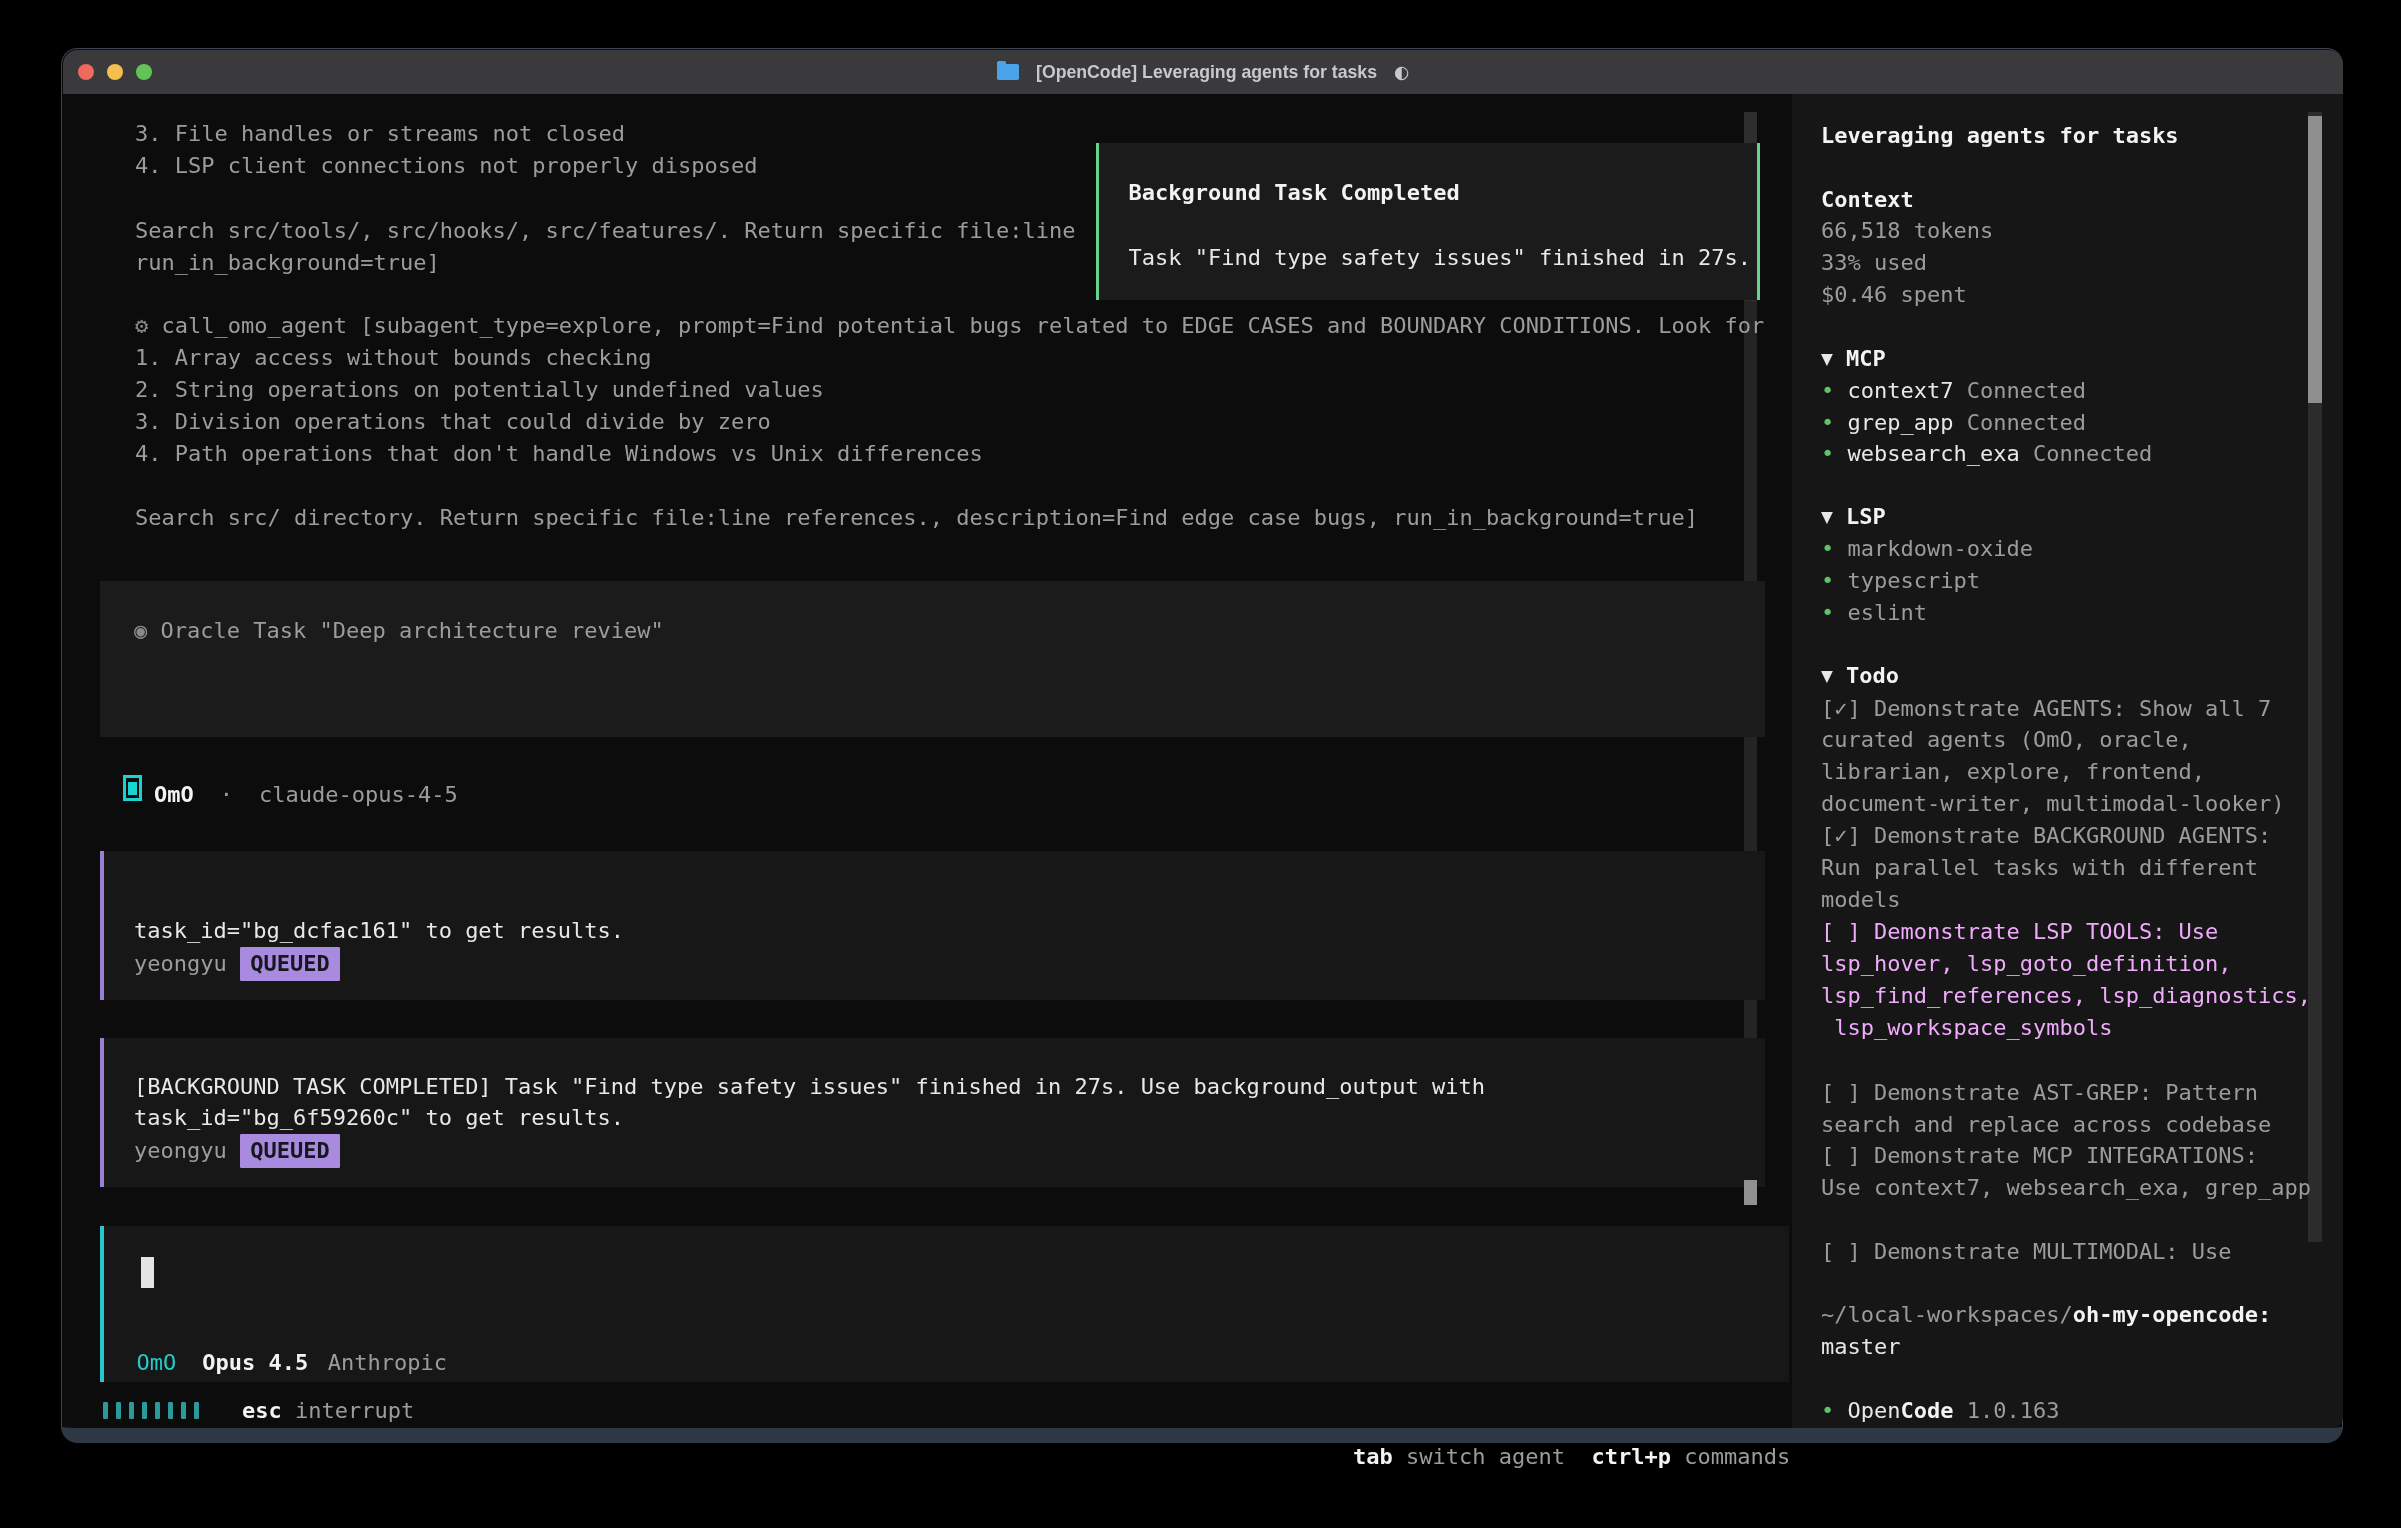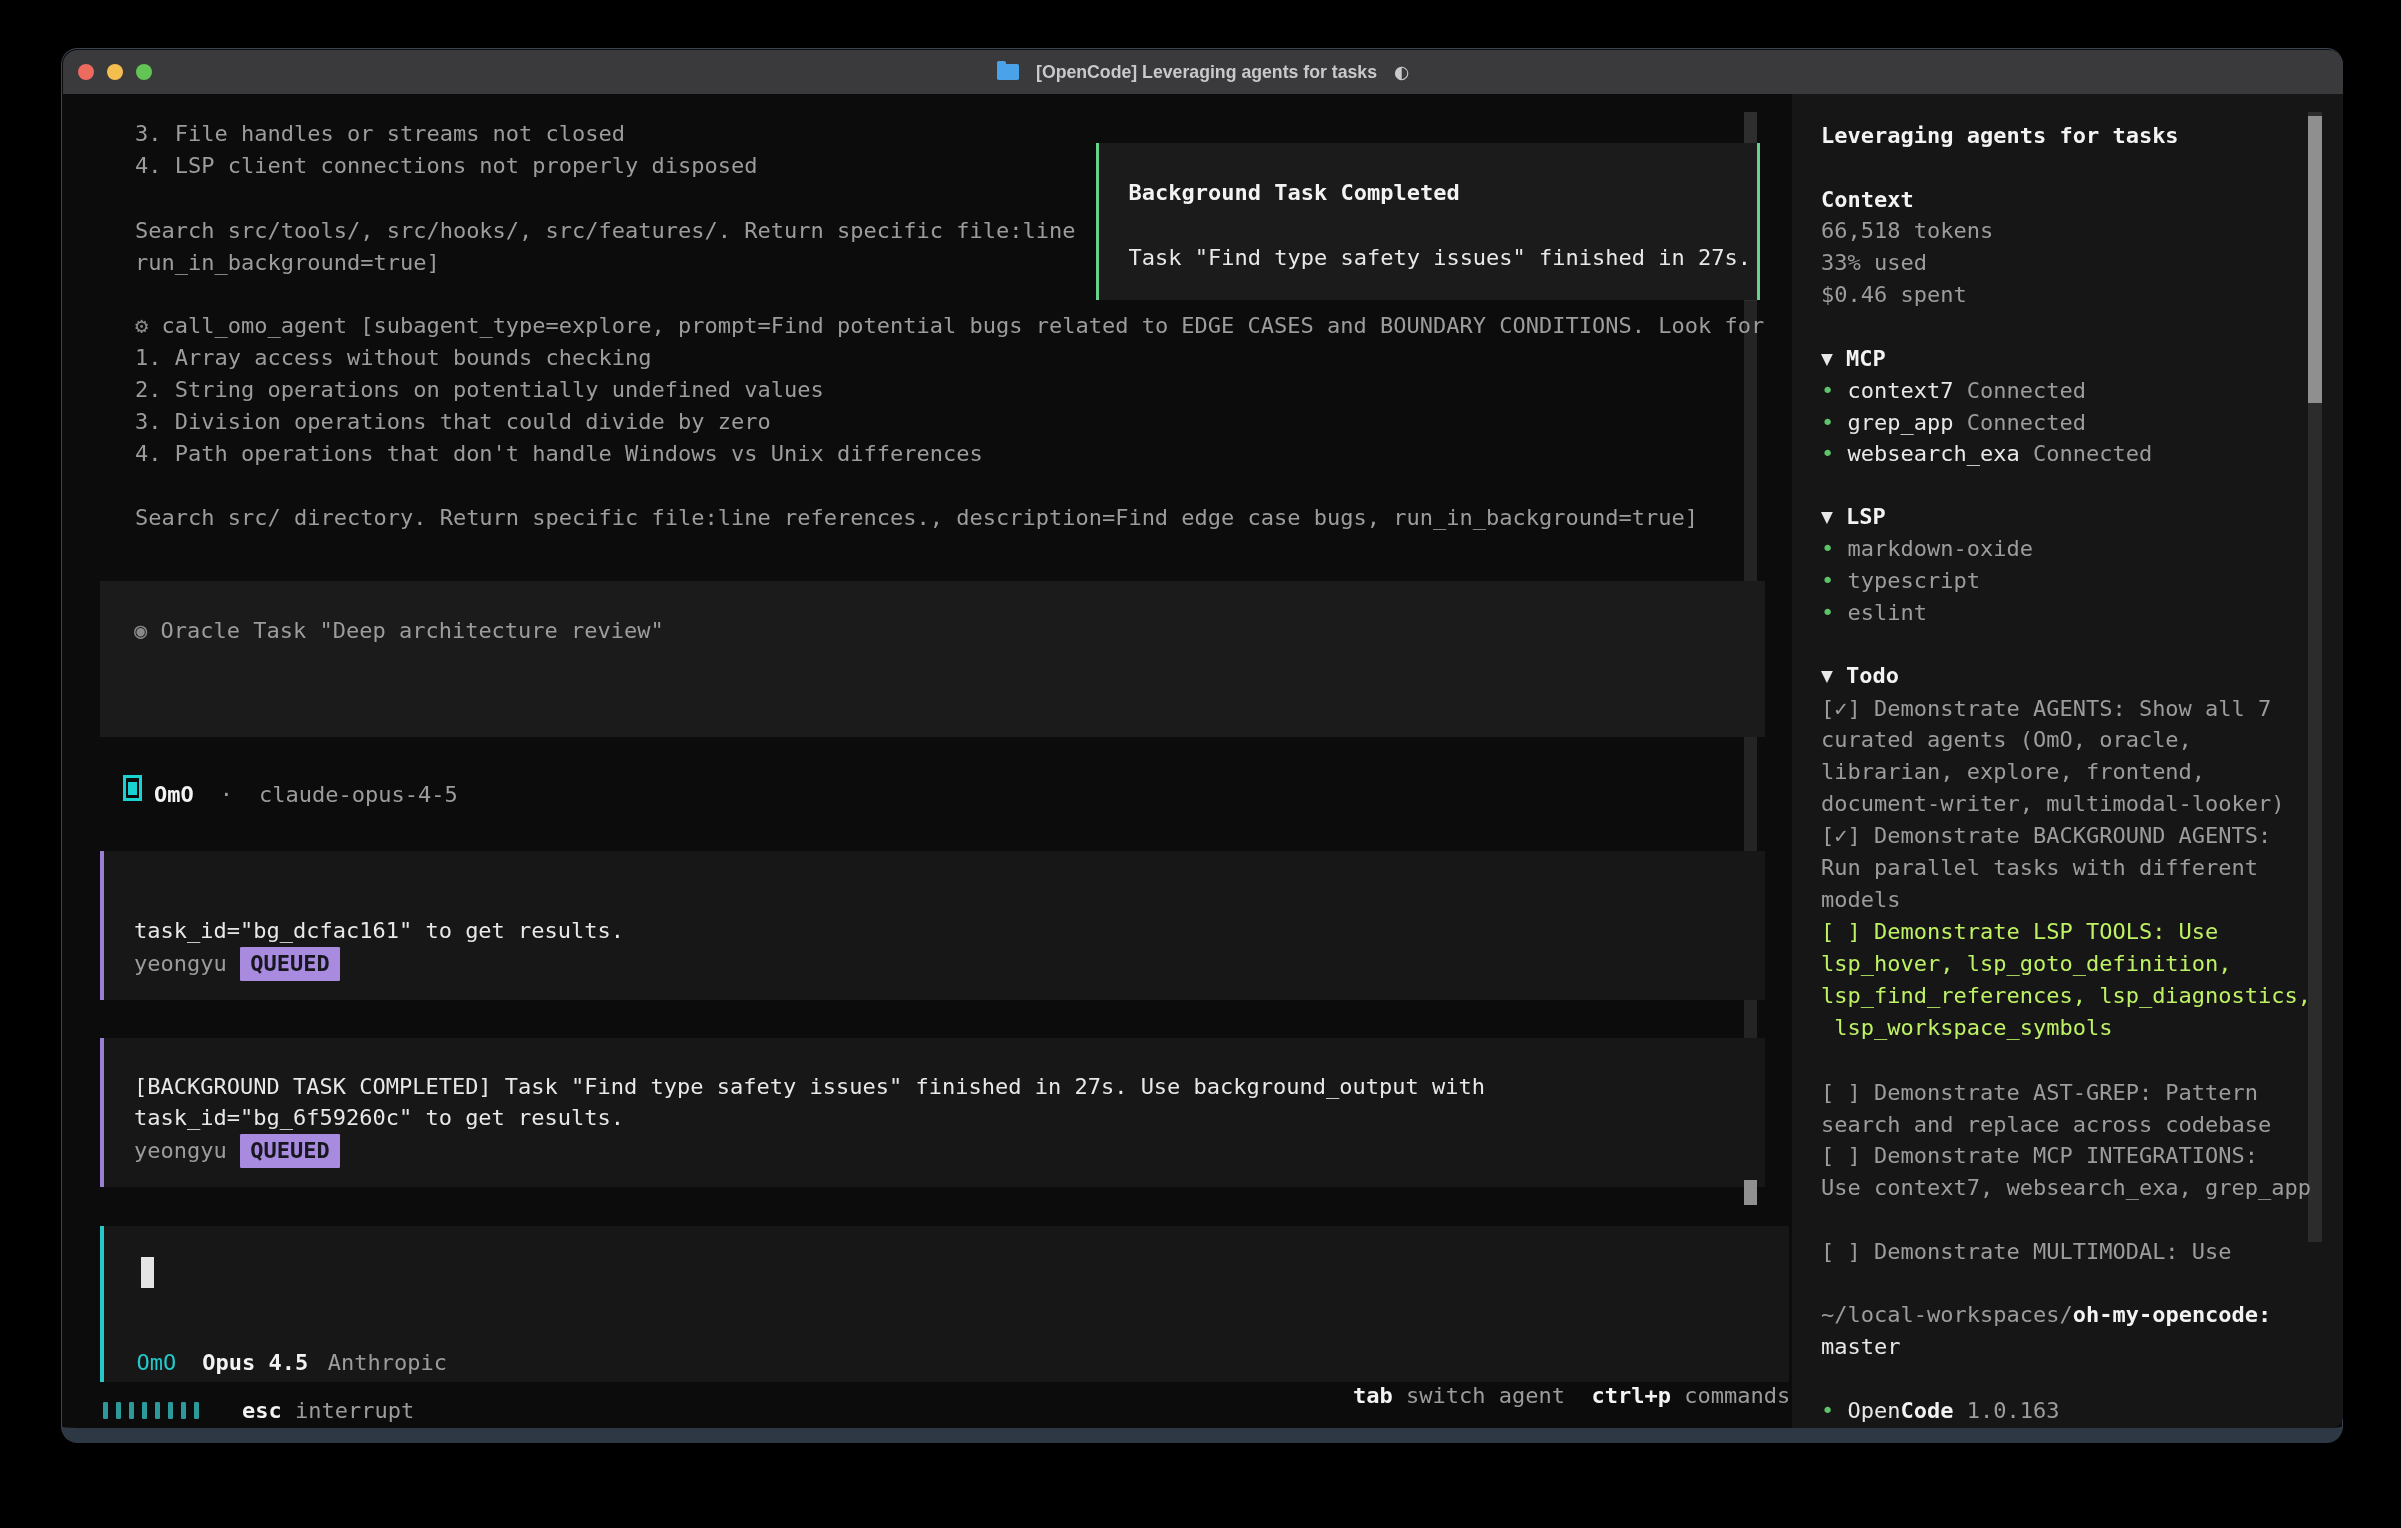--- a/index.html
+++ b/index.html
@@ -22,21 +22,21 @@
   
   .sidebar-panel{left:1792px;top:94px;width:551px;height:1334px;background:#161616;
                  border-radius:0 0 11.8px 0;z-index:1;}
   
   .ln{position:absolute;font-size:22px;line-height:32px;color:#9c9c9c;white-space:pre;z-index:2;}
   .main-ln{left:135px;}
   .sb{left:1821px;}
   .w{color:#e8e8e8;}
   .b{color:#f3f3f3;font-weight:bold;}
   .dim{color:#8a8a8a;}
-  .green{color:#bef264;}
+  .green{color:#f0abfc;}
   .gbul{color:#5ec46a;}
   .cyan{color:#25c9c9;}
   .arrow{font-size:15.4px;color:#e8e8e8;vertical-align:1.8px;font-family:"DejaVu Sans",sans-serif;}
   
   .box{position:absolute;background:#171717;z-index:2;}
   .box .ln{z-index:3;}
   .purple-border{border-left:4.1px solid #9b7fd4;}
   .teal-border{border-left:4.1px solid #27c8c8;}
   .badge{display:inline-block;background:#a88bdf;color:#17171f;font-weight:bold;
          padding:1.2px 10.6px;margin-left:13px;border-radius:1.2px;}
@@ -124,21 +124,21 @@
   <span class="tick"></span>
     <span class="tick"></span>
     <span class="tick"></span>
     <span class="tick"></span>
   <span class="tick"></span>
     <span class="tick"></span>
     <span class="tick"></span>
     <span class="tick"></span>
 </div>
 <div class="ln" style="left:242px;top:1395px;"><span class="b">esc</span><span> interrupt</span></div>
-<div class="ln" style="left:1353px;top:1380px;"><span class="b">tab</span><span> switch agent  </span><span class="b">ctrl+p</span><span> commands</span></div>
+<div class="ln" style="left:1353px;top:1441px;"><span class="b">tab</span><span> switch agent  </span><span class="b">ctrl+p</span><span> commands</span></div>
 
 <div class="abs notif">
   <div class="ln b" style="left:29.5px;top:34px;">Background Task Completed</div>
   <div class="ln w" style="left:29.5px;top:99px;">Task "Find type safety issues" finished in 27s.</div>
 </div>
 
 <div class="ln sb b" style="top:120px">Leveraging agents for tasks</div>
 
 <div class="ln sb b" style="top:184px">Context</div>
 <div class="ln sb" style="top:215px">66,518 tokens</div>

